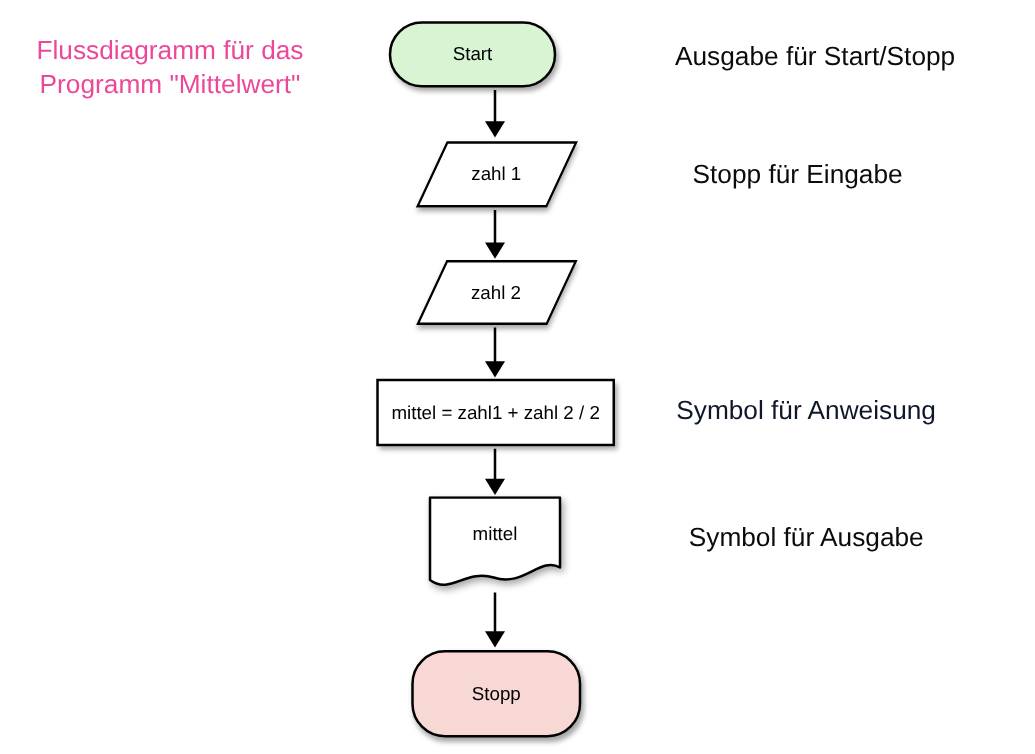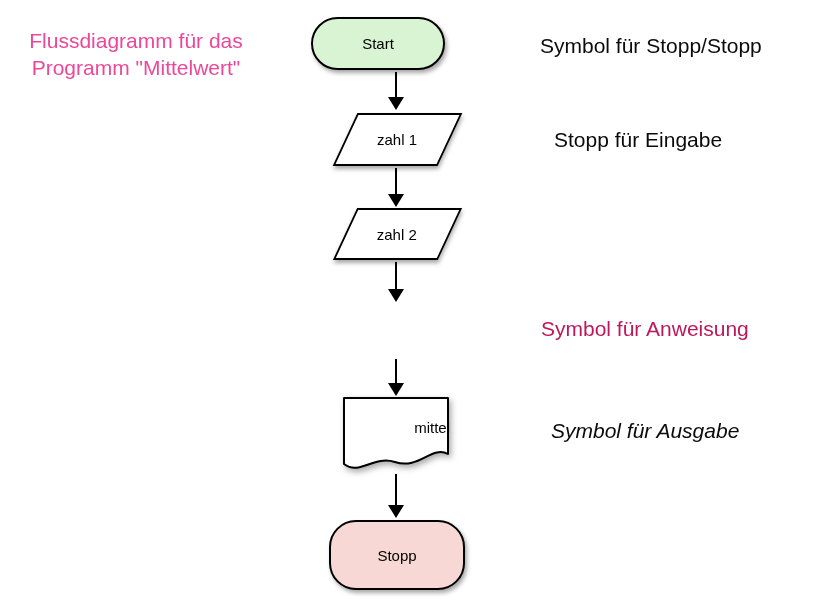--- a/index.html
+++ b/index.html
@@ -30,21 +30,21 @@
   .parallelogram .unskew { transform:skewX(25deg); }
   .node-input1 { left:345px; top:113px; width:105px; height:53px; }
   .node-input2 { left:345px; top:208px; width:105px; height:52px; }
 
   .node-process { left:301px; top:303px; width:191px; height:54px; }
 
   
   .doc-wrap { position:absolute; left:342px; top:397px; width:108px; height:82px; }
   .doc-wrap svg { filter:drop-shadow(2px 3px 3px rgba(0,0,0,0.35)); display:block; }
   .doc-label {
-    position:absolute; left:0; top:22px; width:108px; text-align:right;
+    position:absolute; left:0; top:22px; width:108px; text-align:center;
     font-size:15px; color:#000;
   }
 
   
   .arrow { position:absolute; width:18px; }
   .arrow-shaft {
     position:absolute; left:8px; top:0; bottom:11px; width:2px; background:#000;
   }
   .arrow-head {
     position:absolute; left:1px; bottom:0; width:0; height:0;
@@ -57,21 +57,21 @@
   .arrow-4 { left:387px; top:359px; height:37px; }
   .arrow-5 { left:387px; top:474px; height:44px; }
 
   
   .legend-label {
     position:absolute; font-size:21px; line-height:26px; white-space:nowrap;
   }
   .legend-1 { left:540px; top:33px; }
   .legend-2 { left:554px; top:127px; }
   .legend-3 { left:541px; top:316px; }
-  .legend-4 { left:551px; top:418px;font-style:italic; }
+  .legend-4 { left:551px; top:418px; }
 </style>
 </head>
 <body>
 
 <div class="canvas">
 
   <div class="title" style="color: #ec4899;">
     <div>Flussdiagramm für das</div>
     <div>Programm "Mittelwert"</div>
   </div>
@@ -96,20 +96,23 @@
 
   <div class="node parallelogram node-input2">
     <span class="unskew">zahl 2</span>
   </div>
 
   <div class="arrow arrow-3">
     <div class="arrow-shaft"></div>
     <div class="arrow-head"></div>
   </div>
 
+  <div class="node node-process">
+    <span>mittel = zahl1 + zahl 2 / 2</span>
+  </div>
 
   <div class="arrow arrow-4">
     <div class="arrow-shaft"></div>
     <div class="arrow-head"></div>
   </div>
 
   <div class="doc-wrap">
     <svg width="108" height="82" viewBox="0 0 108 82">
       <path d="M 2 1 H 106 V 57 C 90 48 77 73 53 65 C 31 58 18 79 2 67 Z" fill="#ffffff" stroke="#000000" stroke-width="2" stroke-linejoin="round"></path>
     </svg>
@@ -118,18 +121,18 @@
 
   <div class="arrow arrow-5">
     <div class="arrow-shaft"></div>
     <div class="arrow-head"></div>
   </div>
 
   <div class="node terminator node-stop" style="background-color: rgb(248, 216, 213);">
     <span>Stopp</span>
   </div>
 
-  <div class="legend-label legend-1" style="color: rgb(11, 11, 11);">Symbol für Stopp/Stopp</div>
+  <div class="legend-label legend-1" style="color: rgb(11, 11, 11);">Ausgabe für Start/Stopp</div>
   <div class="legend-label legend-2" style="color: rgb(11, 11, 11);">Stopp für Eingabe</div>
-  <div class="legend-label legend-3" style="color: #be185d;">Symbol für Anweisung</div>
+  <div class="legend-label legend-3" style="color: #0f172a;">Symbol für Anweisung</div>
   <div class="legend-label legend-4" style="color: rgb(11, 11, 11);">Symbol für Ausgabe</div>
 
 </div>
 
 </body></html>

